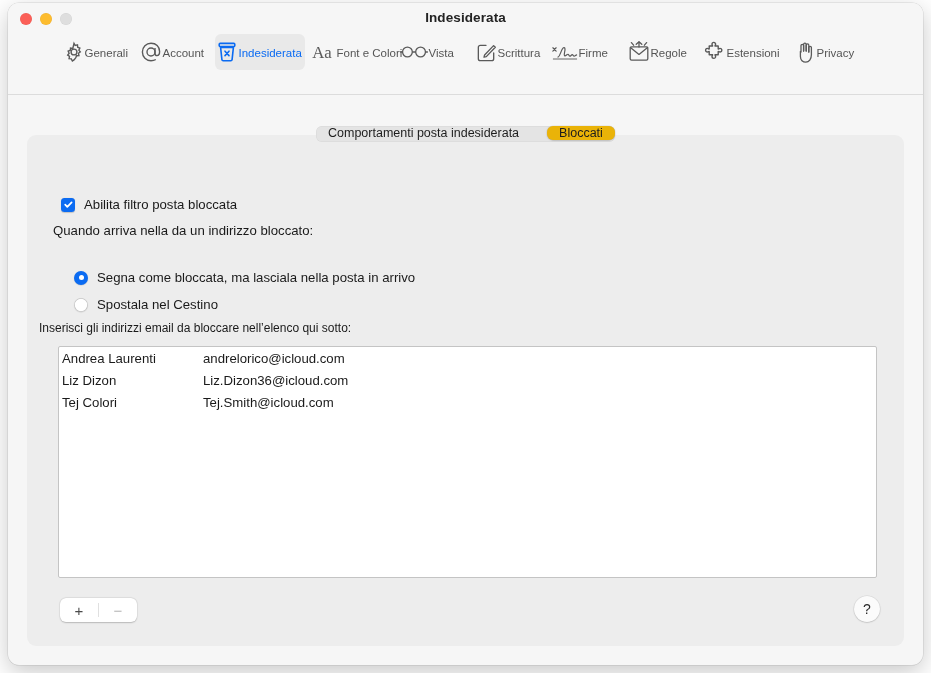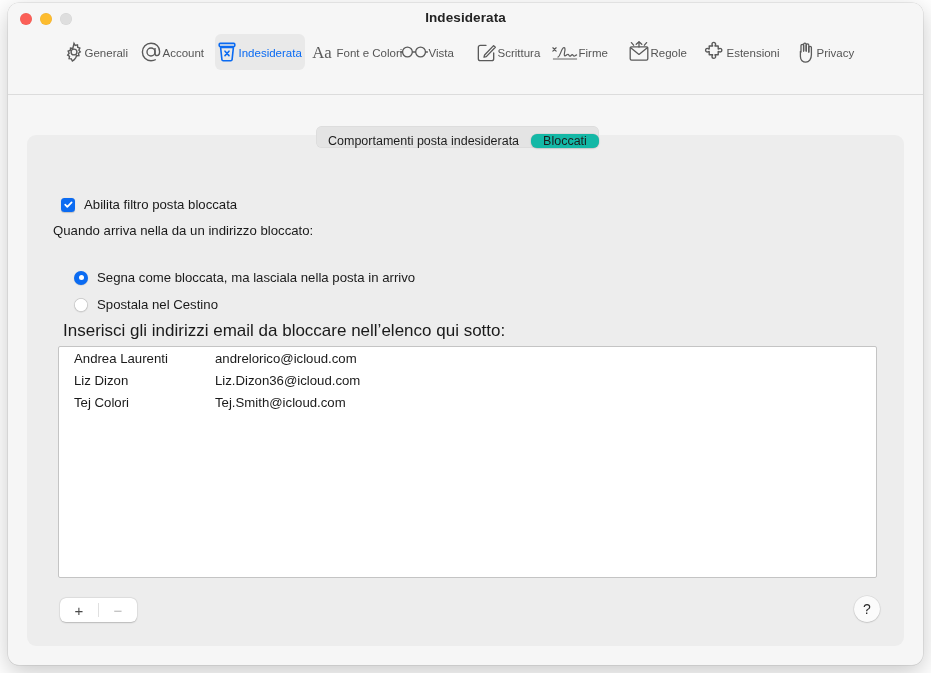--- a/index.html
+++ b/index.html
@@ -109,42 +109,42 @@
     height: 511px;
     background: #ededed;
     border-radius: 9px;
   }
 
   
   #segmented {
     position: absolute;
     left: 289px;
     top: -9px;
-    height: 22px;
-    display: flex;
-    align-items: flex-end;
+    height: 16px;
+    display: flex;
+    align-items: flex-start;
     background: #e4e4e4;
     border-radius: 6px;
     box-shadow: inset 0 0 0 0.5px rgba(0,0,0,0.06);
+    gap: 16px;
   }
   .seg {
     display: flex;
     align-items: center;
     justify-content: center;
     padding: 0 12px;
     font-size: 12.5px;
     color: #1d1d1d;
     border-radius: 6px;
     white-space: nowrap;
     cursor: default;
   }
   .seg.active {
-    background: #14b8a6;
+    background: #eab308;
     box-shadow: 0 0.5px 1.5px rgba(0,0,0,0.22), 0 0 0 0.5px rgba(0,0,0,0.05);
-    margin-top: 17px;
   }
 
   
   .row { position: absolute; display: flex; align-items: center; margin-top: 20px; }
 
   #enable-row { left: 34px; top: 42px; }
 
   .checkbox {
     width: 14px; height: 14px;
     border-radius: 3.5px;
@@ -184,42 +184,42 @@
     box-shadow: 0 0.5px 1px rgba(0,0,0,0.18);
   }
   .radio .dot {
     width: 5px; height: 5px;
     border-radius: 50%;
     background: #ffffff;
   }
 
   #list-label {
     position: absolute;
-    left: 36px; top: 186px;
-    font-size: 17px;
+    left: 12px; top: 186px;
+    font-size: 12px;
     color: #1a1a1a;
   }
 
   
   #listbox {
     position: absolute;
     left: 31px;
     top: 211px;
     width: 817px;
     height: 230px;
     background: #ffffff;
     border: 1px solid #c4c4c4;
     border-radius: 2px;
     overflow: hidden;
   }
   .list-row {
     display: flex;
     height: 22px;
     align-items: center;
-    padding-left: 15px;
+    padding-left: 3px;
     font-size: 13.2px;
     color: #1a1a1a;
   }
   .col-name  { width: 141px; flex: none; white-space: nowrap; }
   .col-email { white-space: nowrap; }
 
   
   #addremove {
     position: absolute;
     left: 33px;

